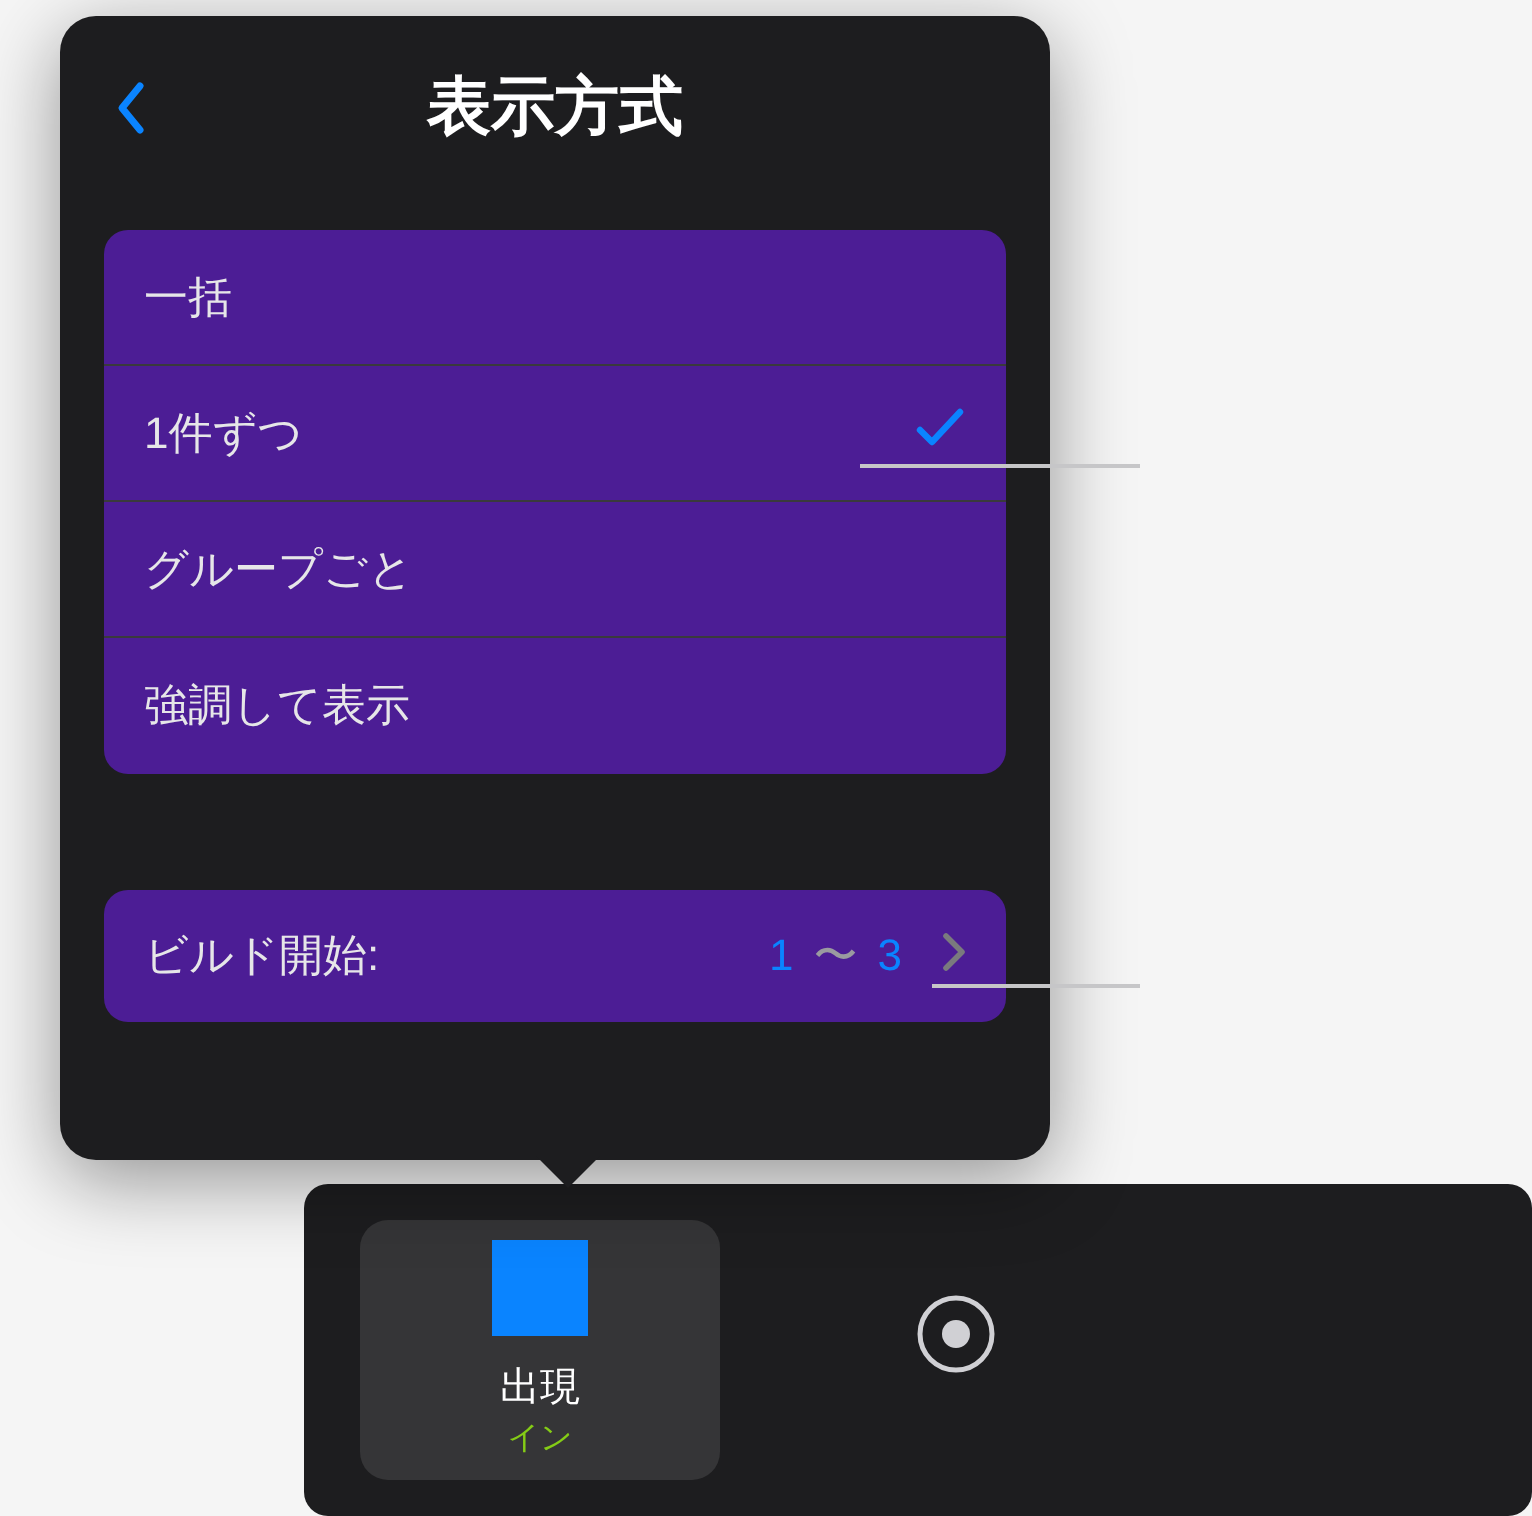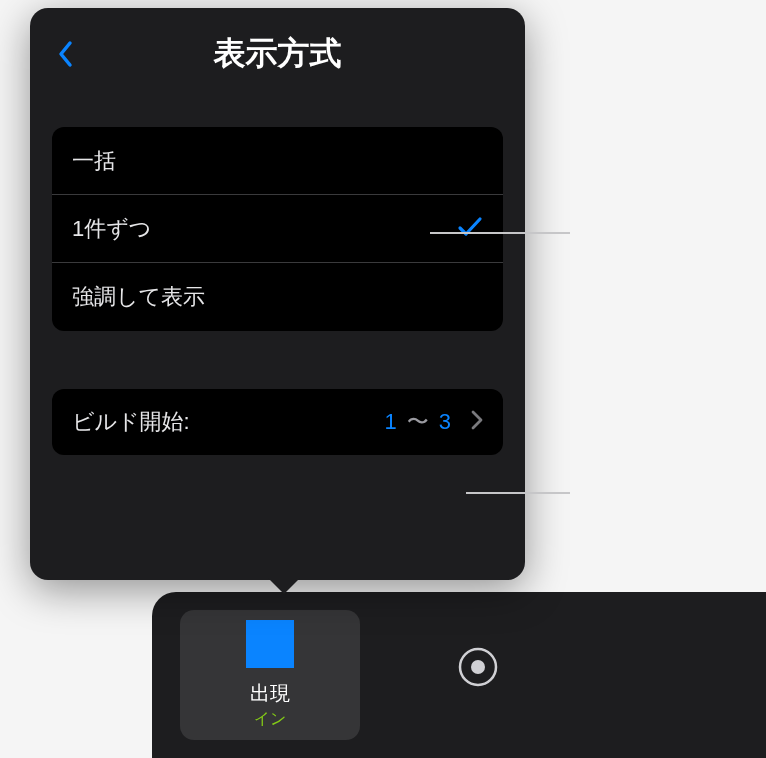--- a/index.html
+++ b/index.html
@@ -48,22 +48,22 @@
       display: flex; align-items: center; justify-content: center;
       cursor: pointer;
     }
     .back svg { width: 18px; height: 28px; }
     .title {
       color: #fff;
       font-size: 32px;
       font-weight: 600;
     }
     .group {
-      margin: 45px 22px 0;
-      background: #000000;
+      margin: 33px 22px 0;
+      background: #4c1d95;
       border-radius: 12px;
       overflow: hidden;
     }
     .group.secondary { margin-top: 58px; }
     .row {
       display: flex;
       align-items: center;
       justify-content: space-between;
       padding: 0 20px;
       height: 68px;
@@ -109,20 +109,21 @@
       left: 152px;
       bottom: 0;
       width: 614px;
       height: 166px;
       background: #1d1d1f;
       border-top-left-radius: 24px;
       display: flex;
       align-items: center;
       padding-left: 28px;
       gap: 28px;
+      border-radius: 12px;
     }
     .bb-item {
       display: flex;
       flex-direction: column;
       align-items: center;
       justify-content: center;
       width: 180px;
       height: 130px;
       border-radius: 14px;
       cursor: pointer;
@@ -179,20 +180,23 @@
     <div class="row">
       <span class="row-label">一括</span>
     </div>
     <div class="row">
       <span class="row-label">1件ずつ</span>
       <span class="check">
         <svg viewBox="0 0 26 26" fill="none" stroke="#0a84ff" stroke-width="3.2" stroke-linecap="round" stroke-linejoin="round">
           <polyline points="3,14 9,20 23,5"></polyline>
         </svg>
       </span>
+    </div>
+    <div class="row">
+      <span class="row-label">グループごと</span>
     </div>
     <div class="row">
       <span class="row-label">強調して表示</span>
     </div>
   </div>
 
   <div class="group secondary">
     <div class="build-row">
       <span class="build-label">ビルド開始:</span>
       <div class="build-value-wrap">

